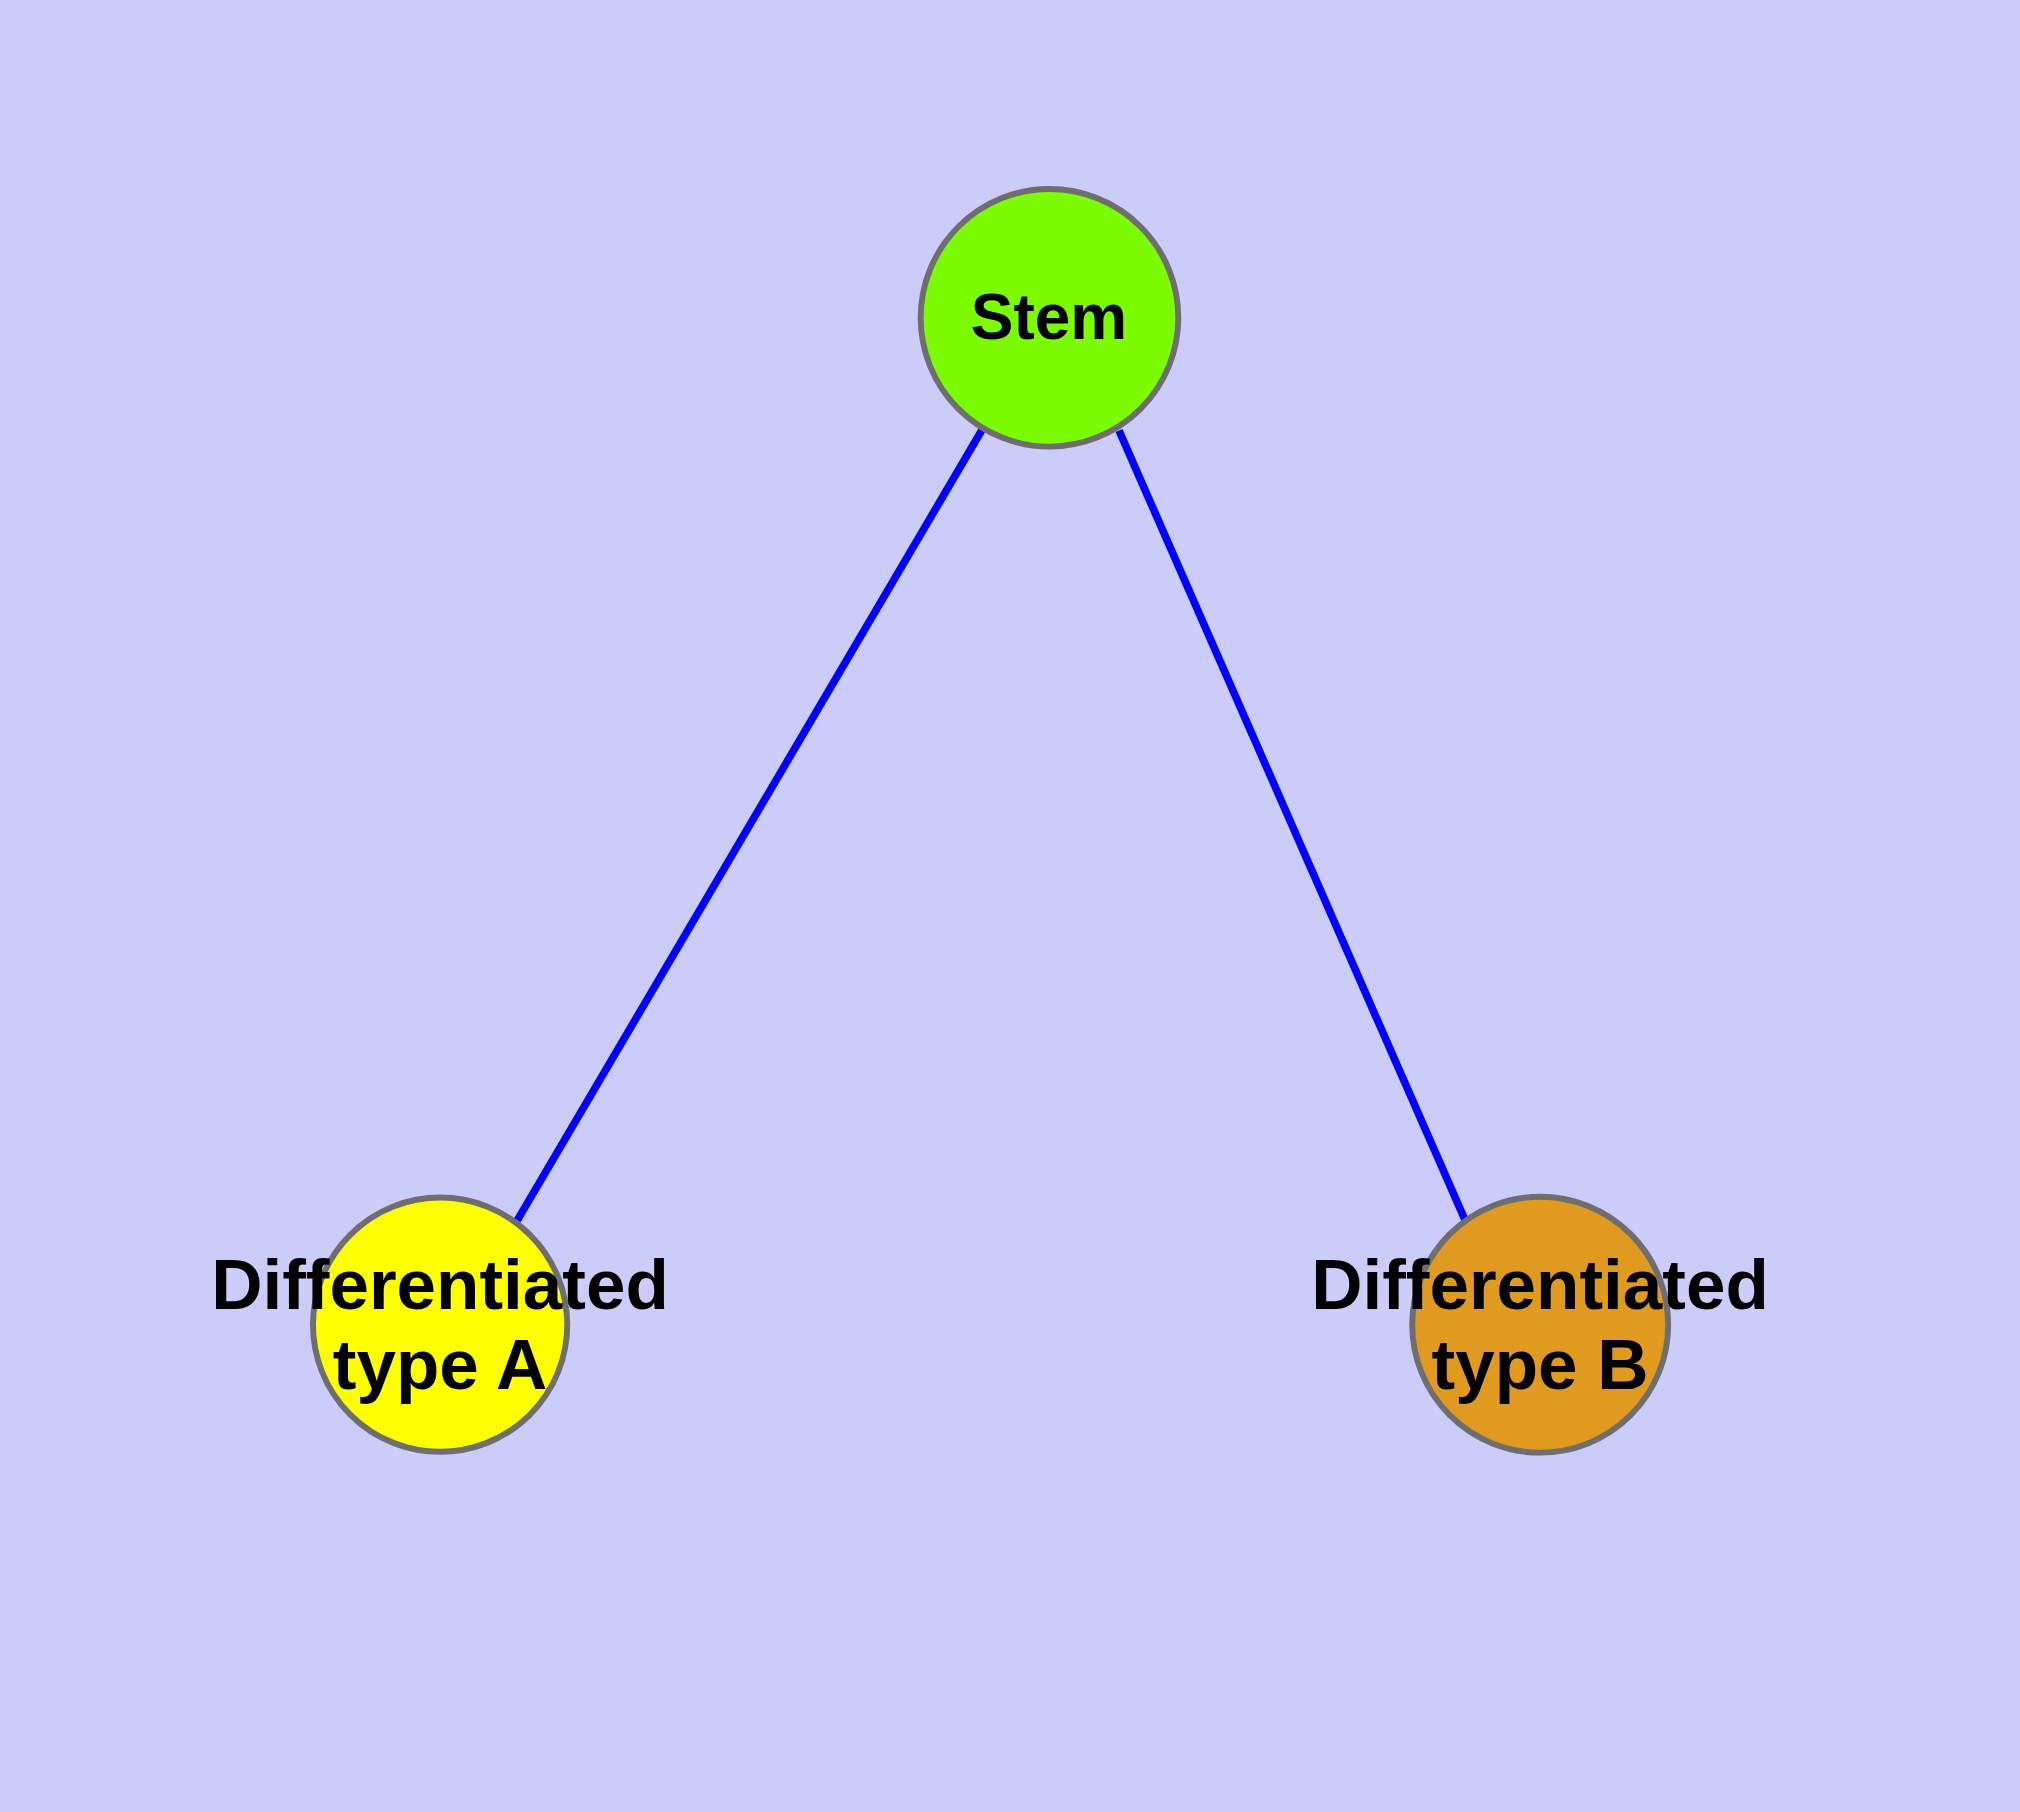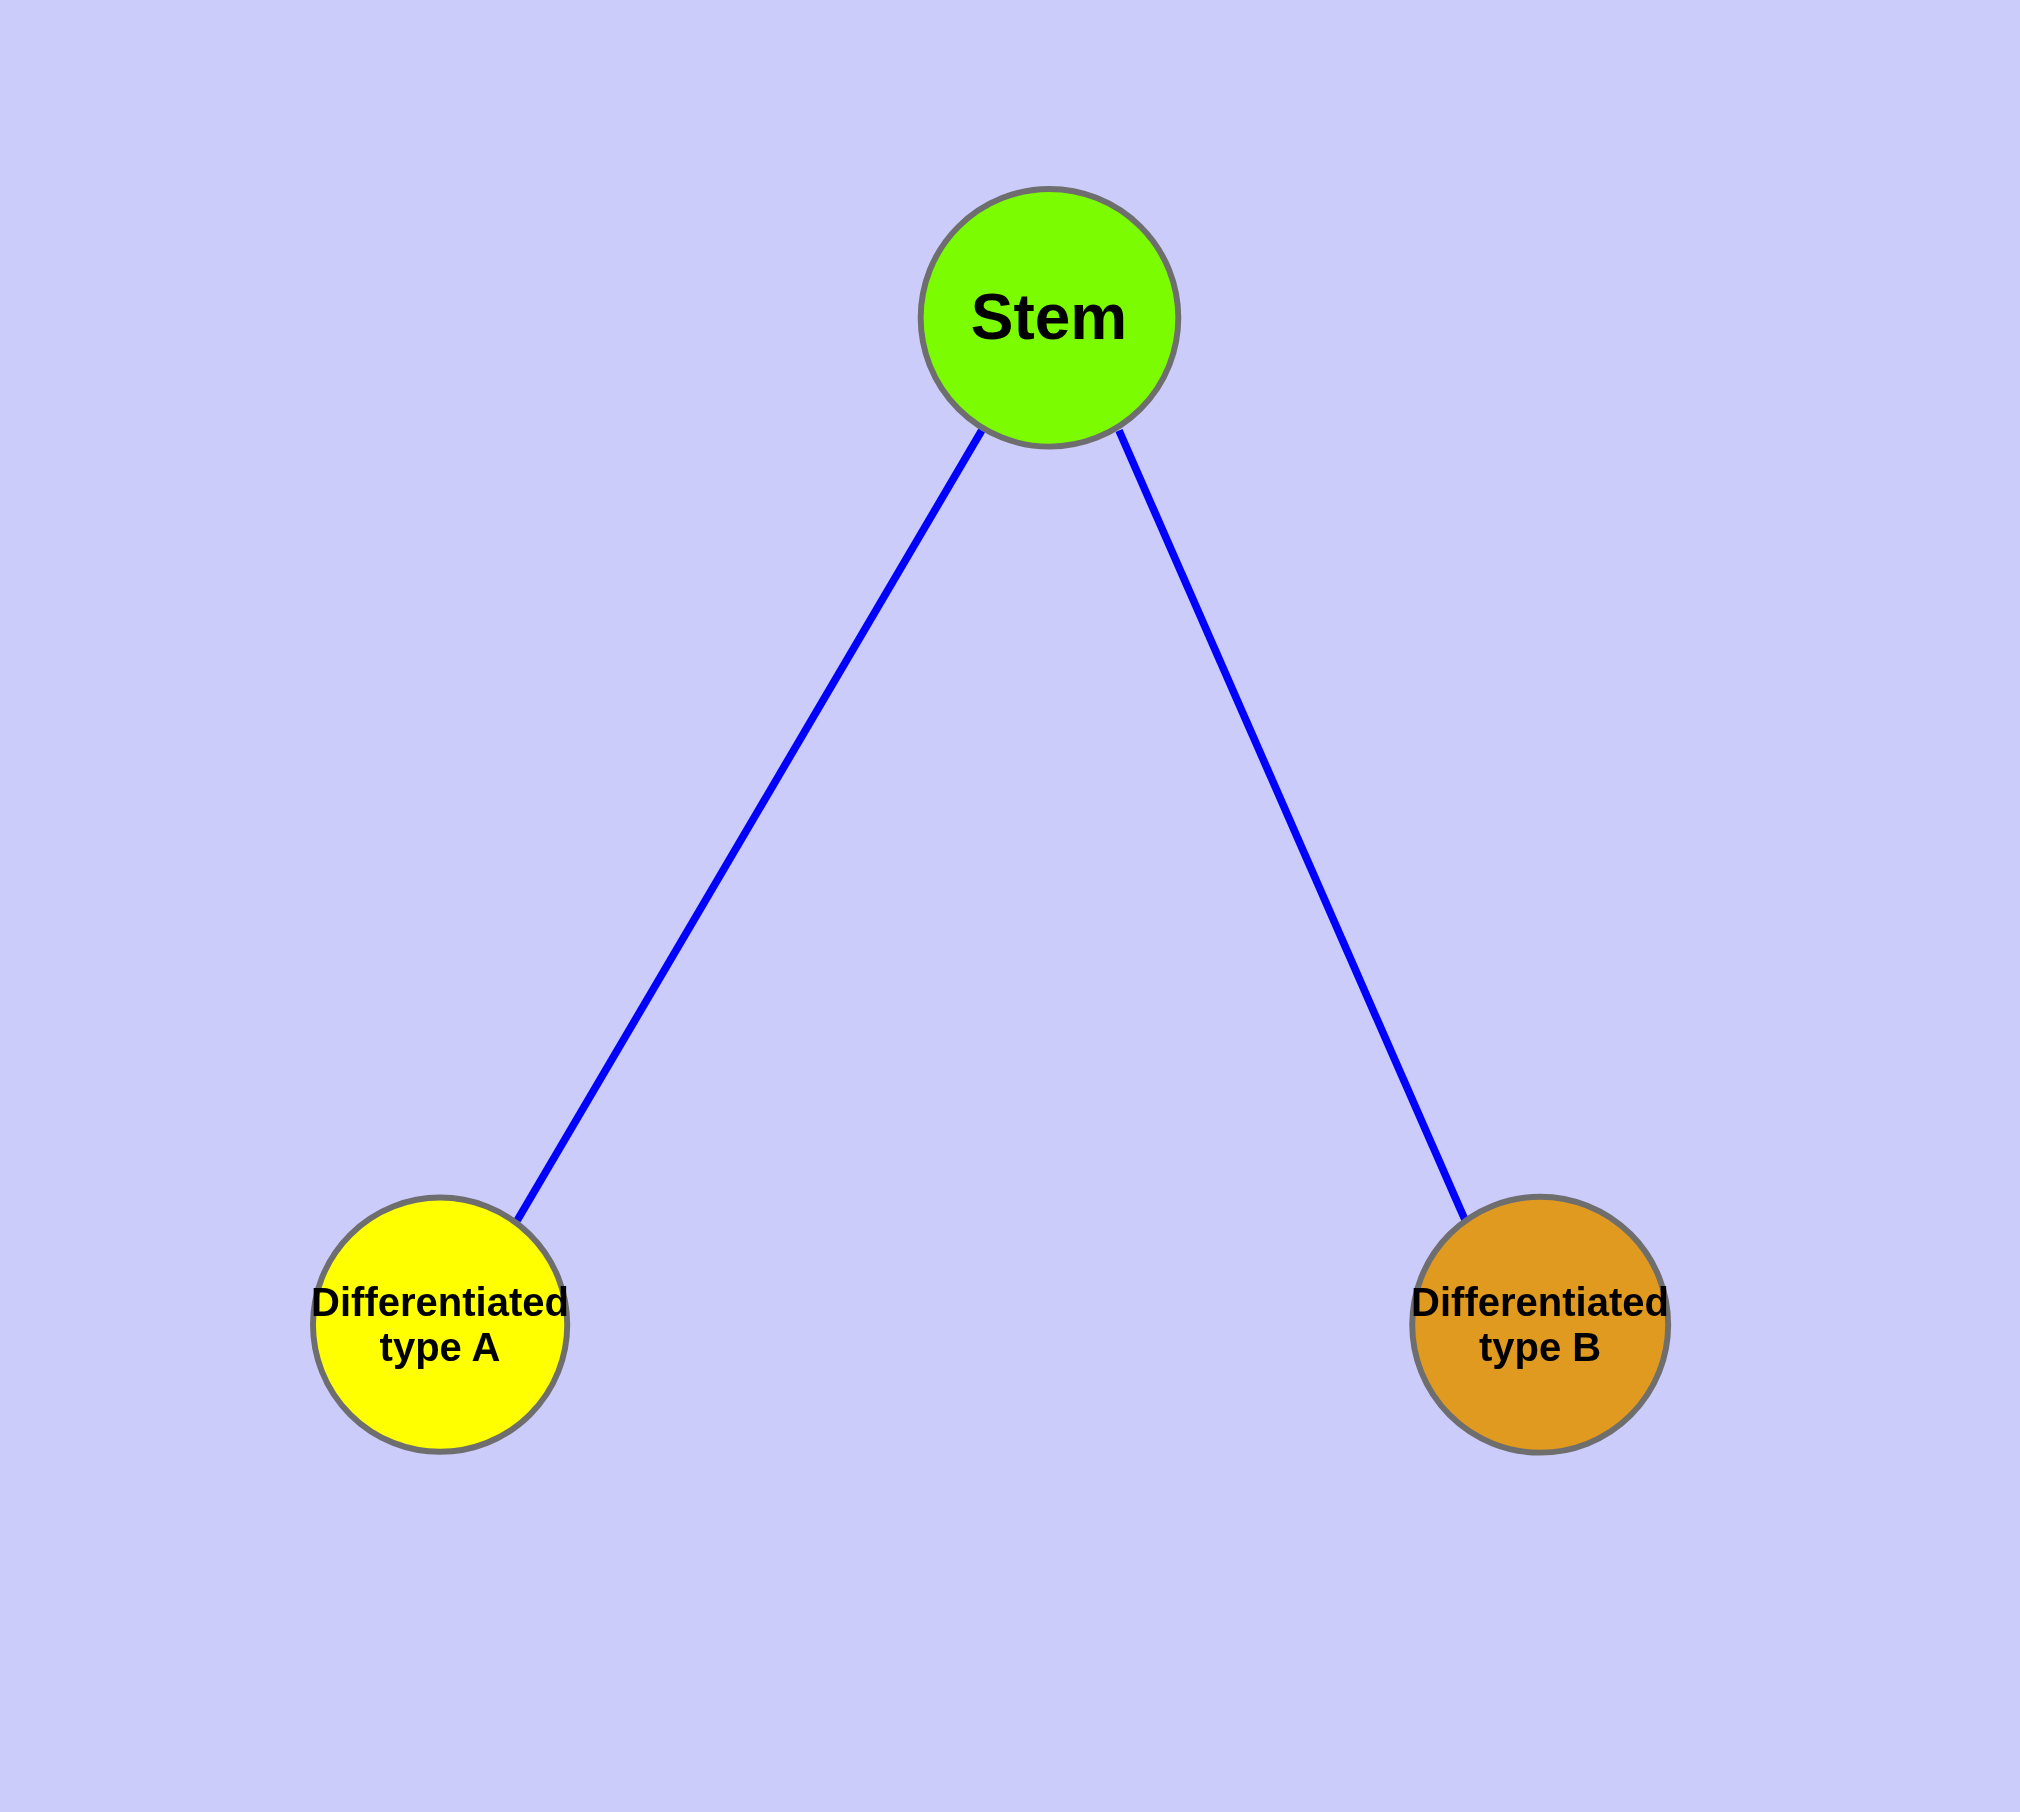--- a/index.html
+++ b/index.html
@@ -37,21 +37,21 @@
     text-align: center;
     white-space: pre;
     line-height: 1.12;
     pointer-events: none;
     transform: translate(-50%, -50%);
   }
   .node-label.root-label {
     font-size: 64px;
   }
   .node-label.leaf-label {
-    font-size: 40px;
+    font-size: 71px;
   }
 </style>
 </head>
 <body>
 
 <div id="graph-canvas" style="background: rgb(204, 204, 251); padding-left: 30px;">
 
   <svg id="graph-svg" viewBox="0 0 2384 2138">
 
     <g>

